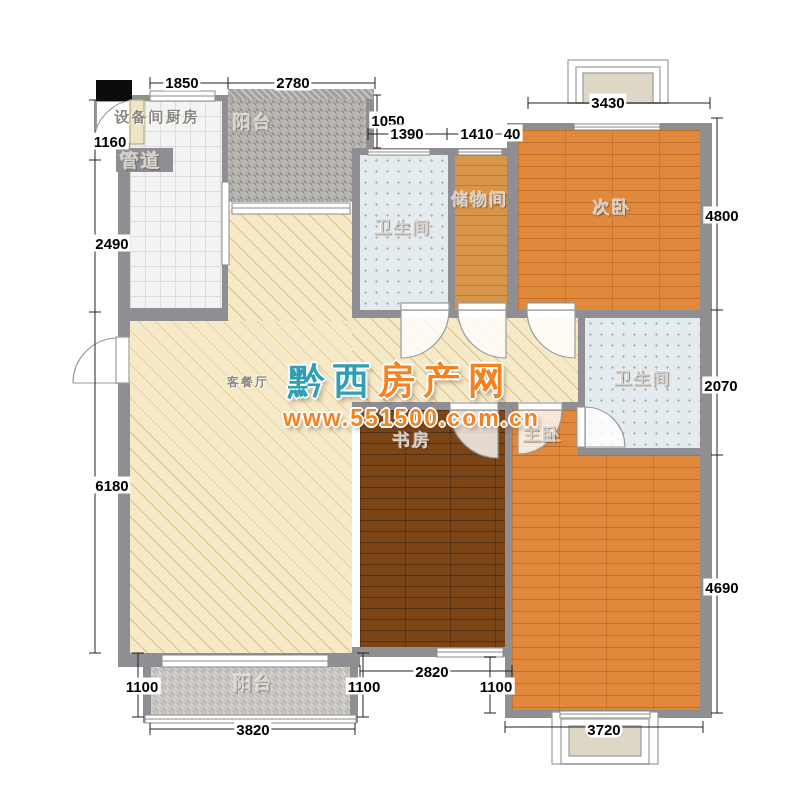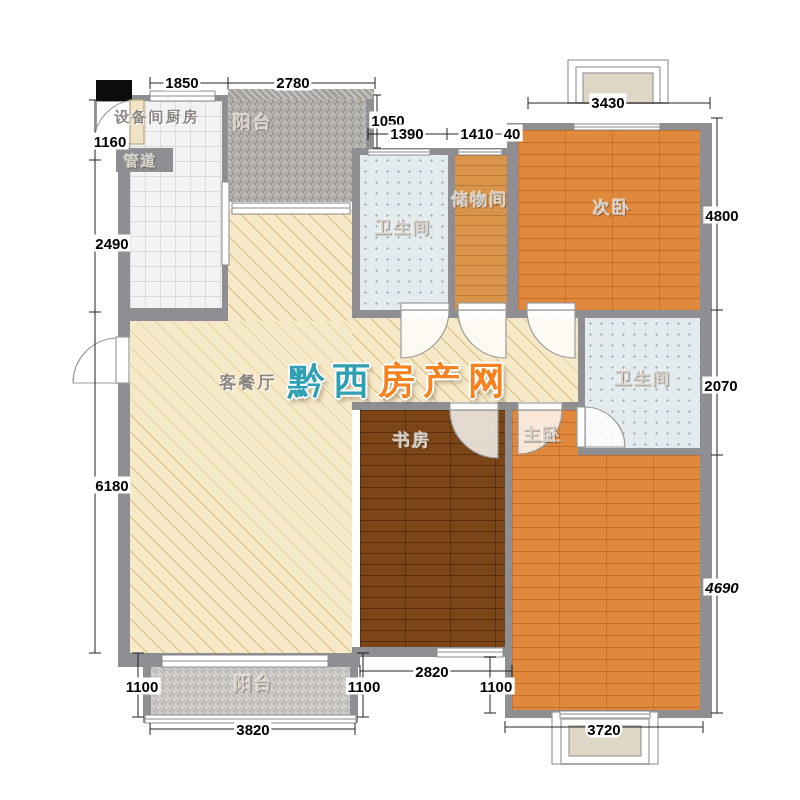--- a/index.html
+++ b/index.html
@@ -34,21 +34,21 @@
       background-image:repeating-linear-gradient(180deg,rgba(120,50,0,.30) 0 1px,transparent 1px 12px),
                        repeating-linear-gradient(90deg,rgba(120,50,0,.20) 0 1px,transparent 1px 47px);}
   .f-wood-light{background-color:#d8954a;
       background-image:repeating-linear-gradient(180deg,rgba(120,50,0,.28) 0 1px,transparent 1px 10px);}
   .f-wood-dark{background-color:#7c4518;
       background-image:repeating-linear-gradient(180deg,rgba(0,0,0,.32) 0 1px,transparent 1px 11px),
                        repeating-linear-gradient(90deg,rgba(0,0,0,.25) 0 1px,transparent 1px 45px);}
   
   .lbl{position:absolute;transform:translate(-50%,-50%);white-space:nowrap;font-weight:bold;
        letter-spacing:2px;}
-  .lbl-dark{color:#8b8780;font-size:17px;
+  .lbl-dark{color:#8b8780;font-size:12px;
        text-shadow:1px 1px 0 rgba(255,255,255,.9),-1px -1px 0 rgba(255,255,255,.4);}
   .lbl-light{color:#d8d4cd;font-size:17px;
        text-shadow:1px 1px 1px rgba(60,40,20,.45),-1px -1px 0 rgba(255,255,255,.55);}
   .dim{position:absolute;transform:translate(-50%,-50%);background:#fff;padding:0 2px;
        color:#000;font-size:15px;font-weight:bold;white-space:nowrap;line-height:17px;}
   
   .wm-outline{text-shadow:-2px 0 0 #fff,2px 0 0 #fff,0 -2px 0 #fff,0 2px 0 #fff,
       -1px -1px 0 #fff,1px 1px 0 #fff,-1px 1px 0 #fff,1px -1px 0 #fff,3px 4px 4px rgba(80,60,30,.45);}
   #wm-title{position:absolute;left:288px;top:356px;display:flex;gap:8px;
        font-size:37px;font-weight:bold;}
@@ -210,21 +210,21 @@
       <path d="M138 653 V717 M132 653 H144 M132 717 H144"></path>
       <path d="M150 729 H355 M150 723 V735 M355 723 V735"></path>
       <path d="M363 653 V717 M357 653 H369 M357 717 H369"></path>
       <path d="M360 671 H512 M360 665 V677 M512 665 V677"></path>
       <path d="M490 657 V713 M484 657 H496 M484 713 H496"></path>
       <path d="M505 727 H703 M505 721 V733 M703 721 V733"></path>
     </g>
   </svg>
 
   <div class="lbl lbl-dark" style="left:157px;top:117px;font-size:15px;">设备间厨房</div>
-  <div class="lbl lbl-light" style="left:141px;top:161px;font-size:15px;">管道</div>
+  <div class="lbl lbl-light" style="left:141px;top:161px;font-size:19px;">管道</div>
   <div class="lbl lbl-light" style="left:253px;top:122px;font-size:18px;">阳台</div>
   <div class="lbl lbl-light" style="left:403px;top:227px;">卫生间</div>
   <div class="lbl lbl-light" style="left:480px;top:199px;">储物间</div>
   <div class="lbl lbl-light" style="left:612px;top:207px;">次卧</div>
   <div class="lbl lbl-dark" style="left:248px;top:382px;">客餐厅</div>
   <div class="lbl lbl-light" style="left:643px;top:378px;">卫生间</div>
   <div class="lbl lbl-light" style="left:412px;top:440px;">书房</div>
   <div class="lbl lbl-light" style="left:542px;top:434px;text-decoration:underline;">主卧</div>
   <div class="lbl lbl-light" style="left:254px;top:683px;font-size:18px;">阳台</div>
 
@@ -233,29 +233,30 @@
   <div class="dim" style="left:608px;top:102px;">3430</div>
   <div class="dim" style="left:388px;top:120px;">1050</div>
   <div class="dim" style="left:407px;top:133px;">1390</div>
   <div class="dim" style="left:477px;top:133px;">1410</div>
   <div class="dim" style="left:512px;top:133px;">40</div>
   <div class="dim" style="left:110px;top:125px;margin-top:16px;">1160</div>
   <div class="dim" style="left:112px;top:243px;">2490</div>
   <div class="dim" style="left:112px;top:485px;">6180</div>
   <div class="dim" style="left:722px;top:215px;">4800</div>
   <div class="dim" style="left:721px;top:385px;">2070</div>
-  <div class="dim" style="left:722px;top:587px;font-style:italic;">4690</div>
+  <div class="dim" style="left:722px;top:587px;">4690</div>
   <div class="dim" style="left:142px;top:686px;">1100</div>
   <div class="dim" style="left:253px;top:729px;">3820</div>
   <div class="dim" style="left:364px;top:686px;">1100</div>
   <div class="dim" style="left:432px;top:671px;">2820</div>
   <div class="dim" style="left:496px;top:686px;">1100</div>
   <div class="dim" style="left:604px;top:729px;border-radius:7px;">3720</div>
 
   <div id="wm-title">
     <span class="wm-outline" style="color:#2f9fb4;">黔</span>
     <span class="wm-outline" style="color:#2f9fb4;">西</span>
     <span class="wm-outline" style="color:#f5821f;">房</span>
     <span class="wm-outline" style="color:#f5821f;">产</span>
     <span class="wm-outline" style="color:#f5821f;">网</span>
   </div>
+  <div id="wm-url" class="wm-outline" style="color:#f5821f;">www.551500.com.cn</div>
 
 </div>
 
 </body></html>

